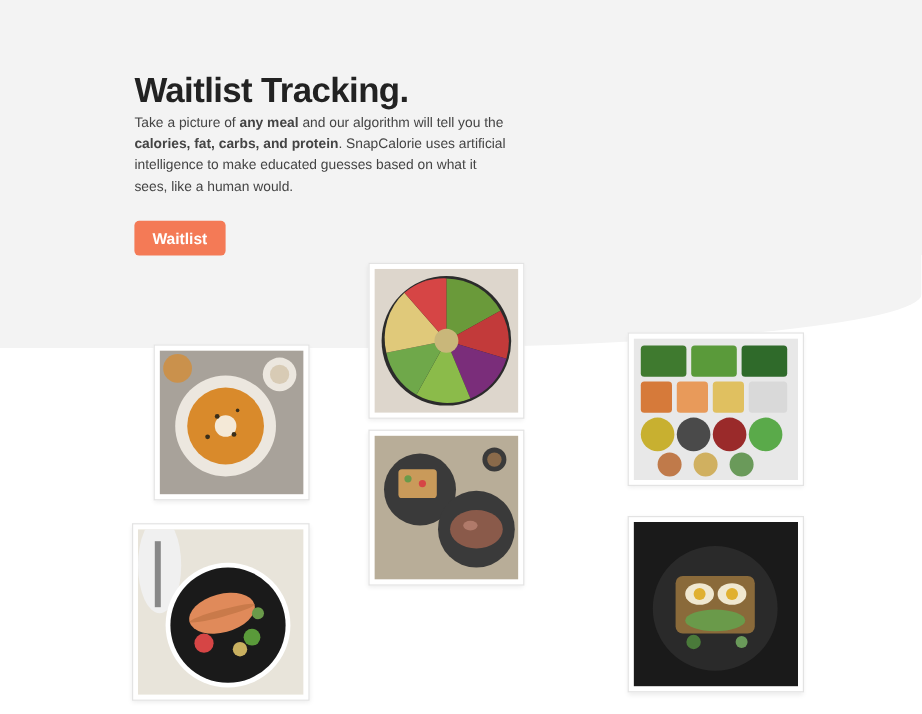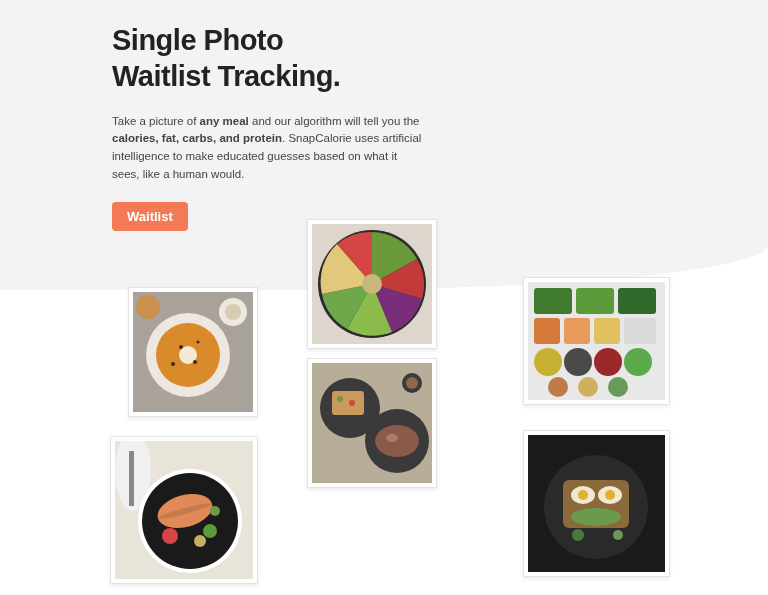--- a/index.html
+++ b/index.html
@@ -27,21 +27,20 @@
     padding: 22px 0 0 112px;
   }
   h1 {
     font-size: 29px;
     font-weight: 700;
     color: #222;
     line-height: 1.25;
     letter-spacing: -0.5px;
   }
   .desc {
-    margin-top: 18px;
     font-size: 11.5px;
     color: #444;
     line-height: 1.55;
     max-width: 310px;
   }
   .desc b { font-weight: 700; }
   .waitlist-btn {
     display: inline-block;
     margin-top: 18px;
     background: #f47a56;
@@ -76,21 +75,21 @@
   .p5 { left: 110px; top: 436px; width: 148px; height: 148px; }
   .p6 { left: 523px; top: 430px; width: 147px; height: 147px; }
 </style>
 </head>
 <body>
 
 <div class="bg-curve"></div>
 
 <div class="content">
   <h1>
-    <span>Single Photo</span><br>
+    <br>
     <span>Waitlist Tracking.</span>
   </h1>
   <p class="desc">
     <span>Take a picture of </span><b>any meal</b><span> and our algorithm will tell you the </span><b>calories, fat, carbs, and protein</b><span>. SnapCalorie uses artificial intelligence to make educated guesses based on what it sees, like a human would.</span>
   </p>
   <button class="waitlist-btn">Waitlist</button>
 </div>
 
 <div class="gallery">
 

